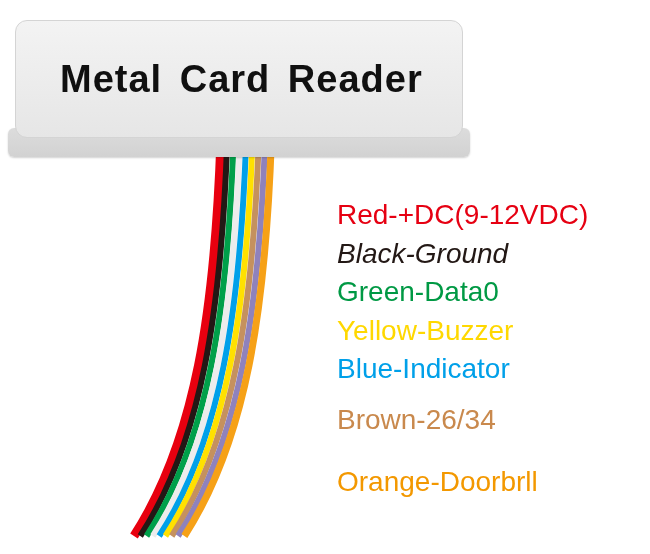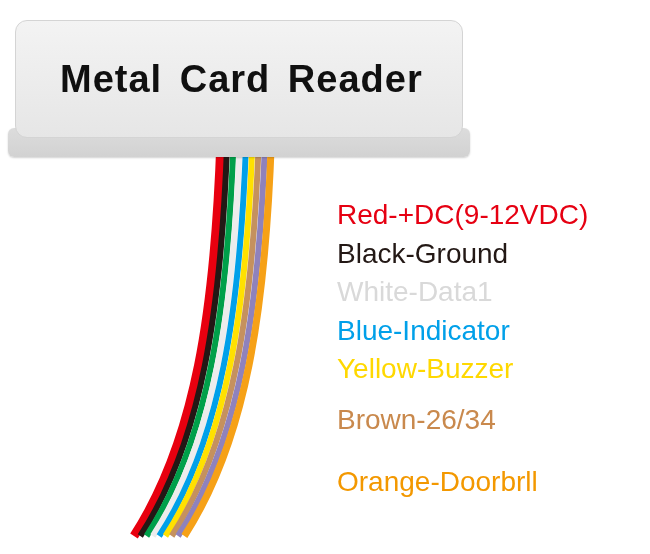--- a/index.html
+++ b/index.html
@@ -92,21 +92,21 @@
     </svg>
 
   <div class="reader-base"></div>
 
   <div class="reader-face">
     <div class="reader-title">Metal Card Reader</div>
   </div>
 
   <div class="legend">
     <div class="legend-row" style="color: rgb(230, 0, 18);">Red-+DC(9-12VDC)</div>
-    <div class="legend-row" style="color: rgb(35, 24, 21);">Black-Ground</div>
-    <div class="legend-row" style="color: rgb(217, 217, 217);">White-Data1</div>
+    <div class="legend-row" style="color: rgb(35, 24, 21); font-style: italic;">Black-Ground</div>
+    <div class="legend-row" style="color: rgb(0, 153, 68);">Green-Data0</div>
+    <div class="legend-row" style="color: rgb(255, 216, 0);">Yellow-Buzzer</div>
     <div class="legend-row" style="color: rgb(0, 160, 233);">Blue-Indicator</div>
-    <div class="legend-row" style="color: rgb(255, 216, 0);">Yellow-Buzzer</div>
     <div class="legend-row" style="color: rgb(201, 137, 77); margin-top: 12px;">Brown-26/34</div>
     <div class="legend-row" style="color: rgb(243, 152, 0); margin-top: 24px;">Orange-Doorbrll</div>
   </div>
 
 </div>
 
 </body></html>

